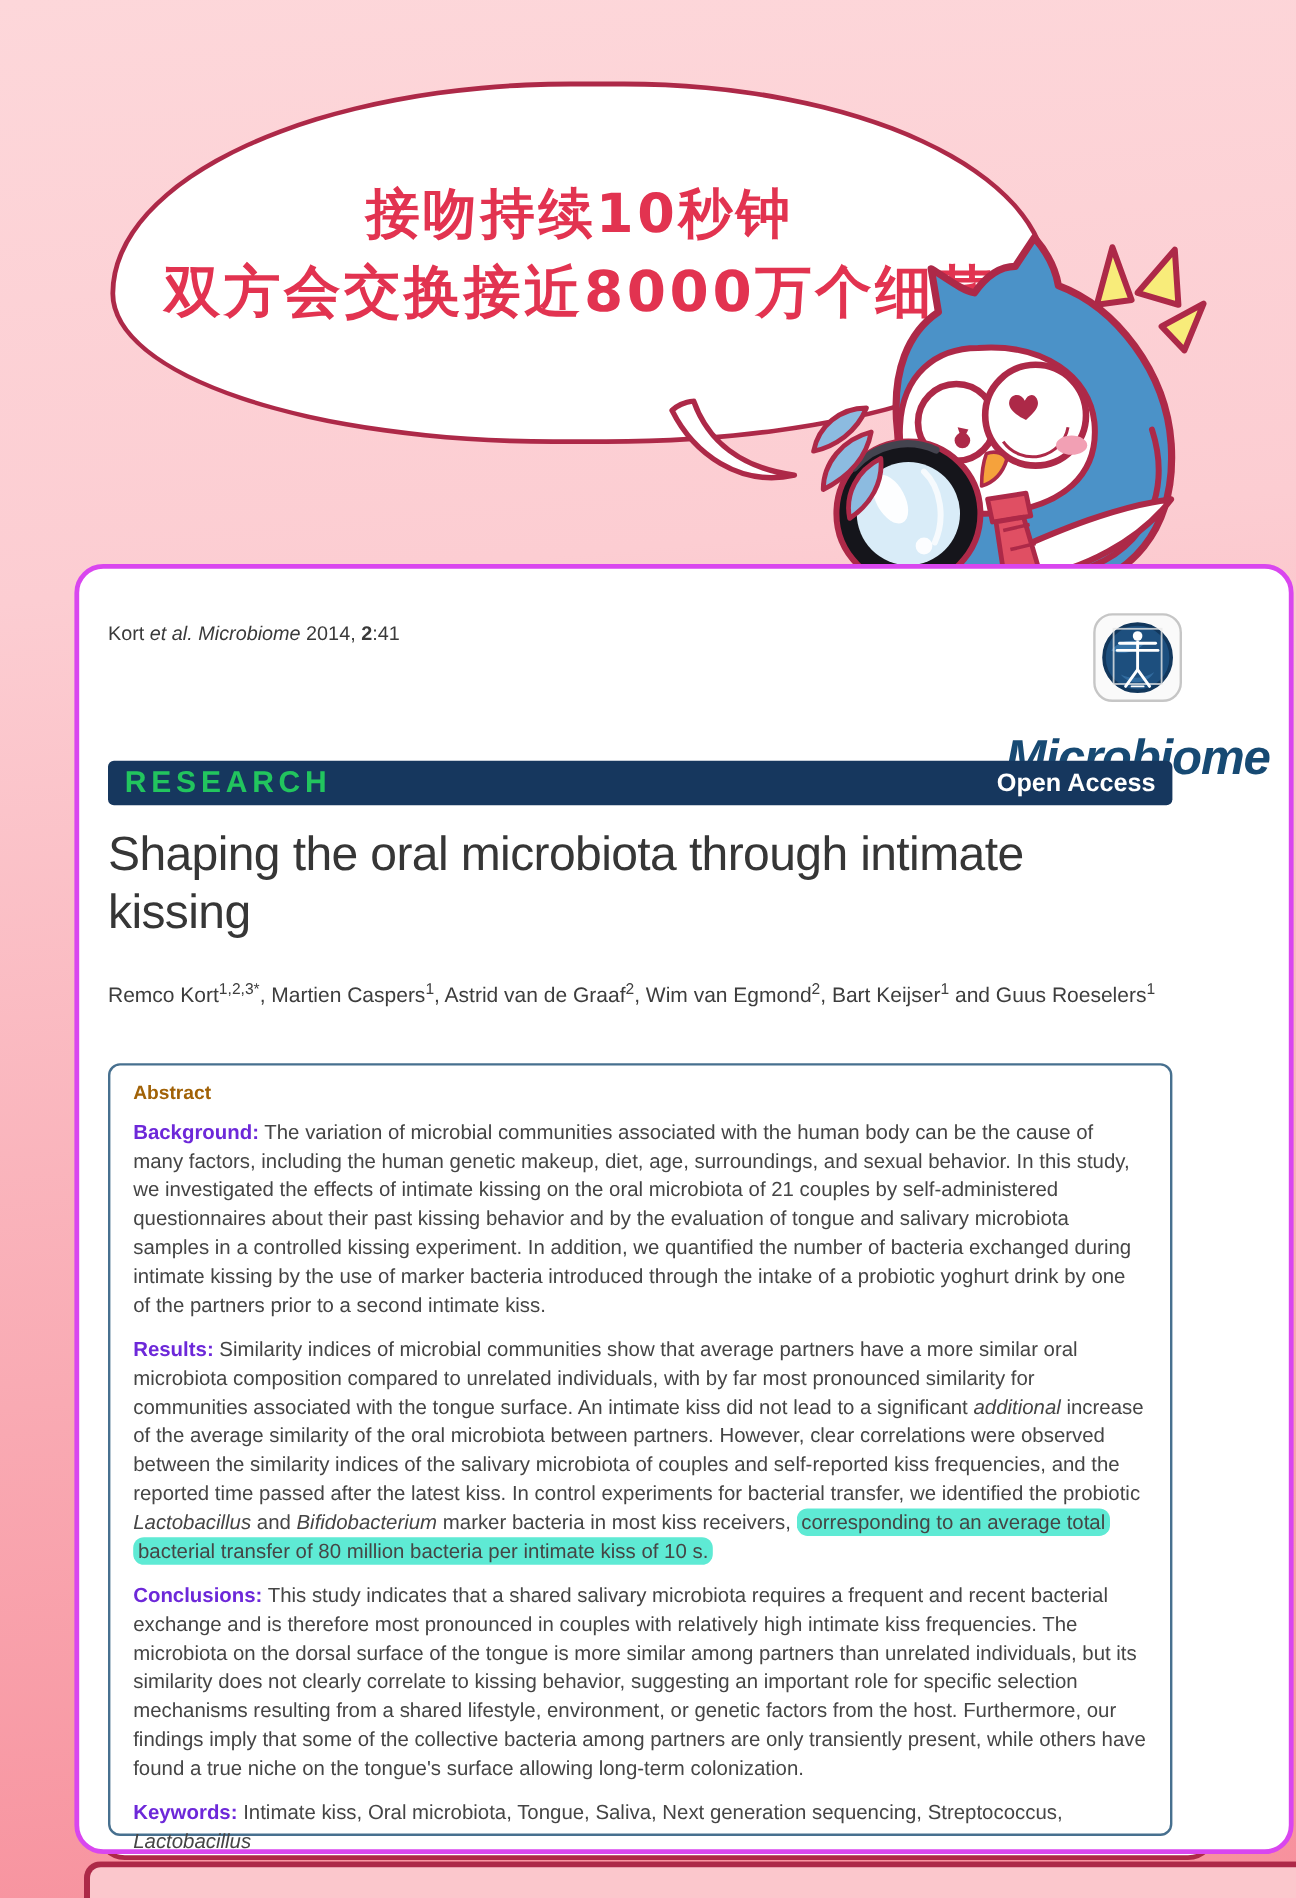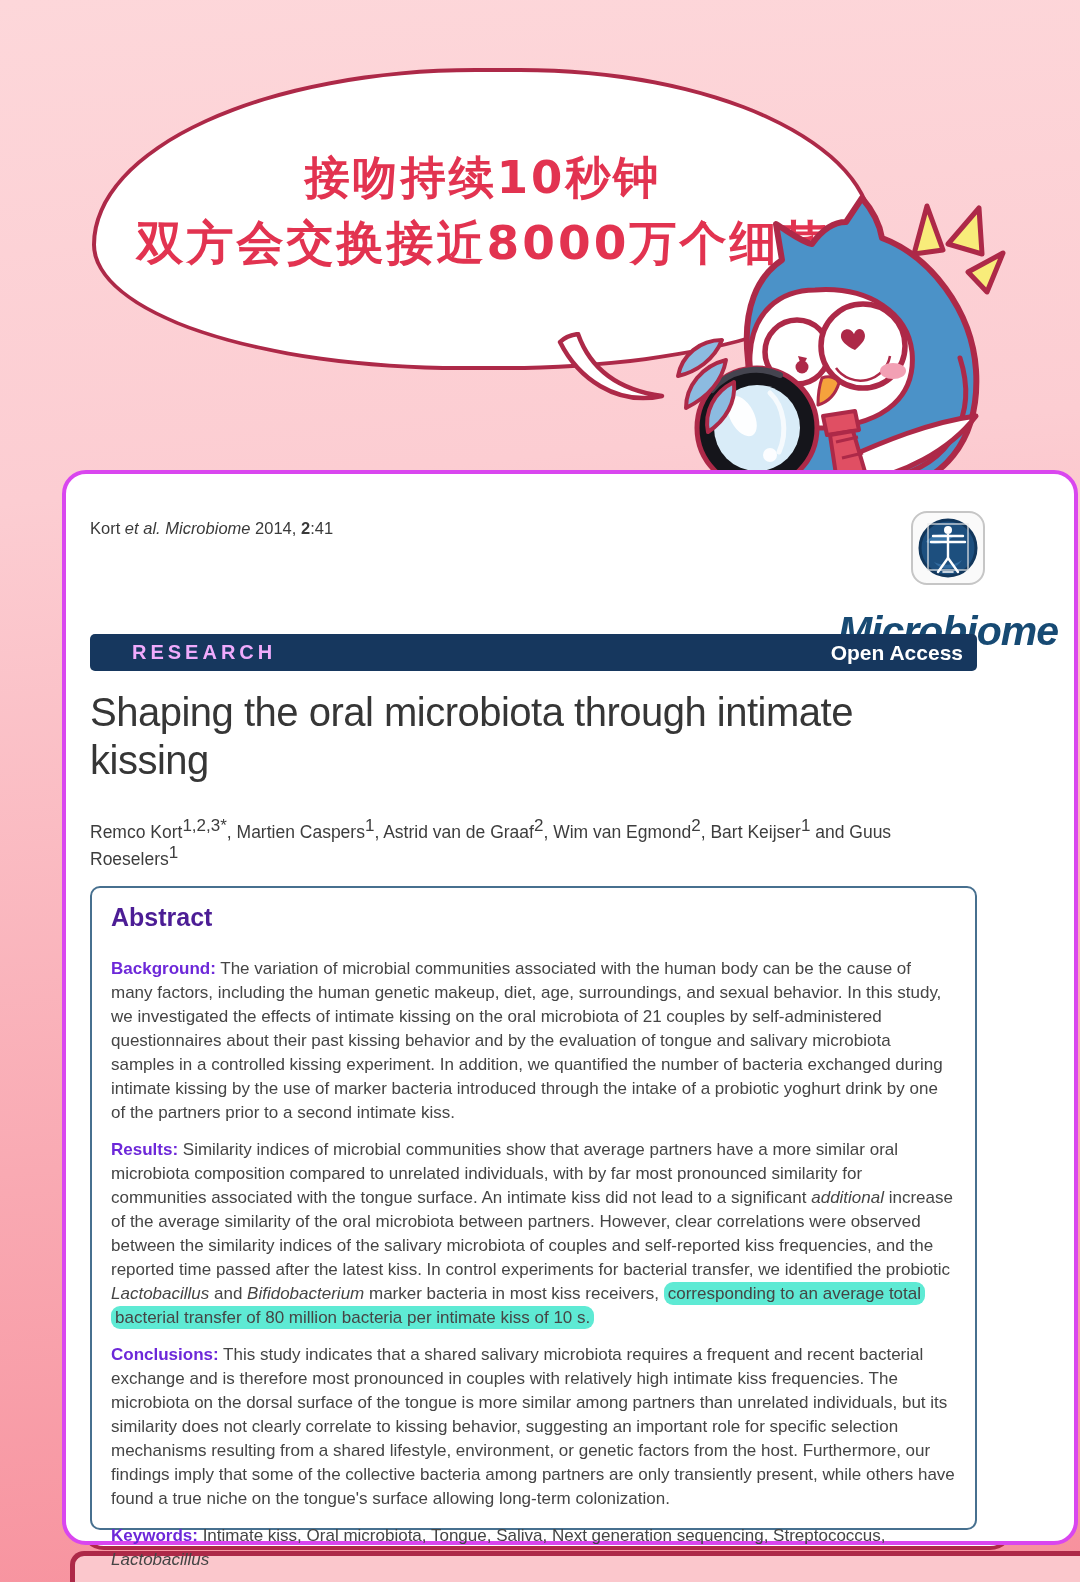--- a/index.html
+++ b/index.html
@@ -47,35 +47,35 @@
   .citation .it { font-style:italic; }
   .citation .bd { font-weight:bold; }
   .logo { position:absolute; right:16px; top:36px; display:flex; align-items:center; gap:22px;flex-direction:column; }
   .logo-wordmark { font-size:41px; font-weight:bold; font-style:italic; color:#174a73; letter-spacing:-1px; }
 
   .banner {
     position:absolute; left:24px; top:160px; width:887px; height:37px;
     background:#16375e; border-radius:5px; display:flex; align-items:center;
     justify-content:space-between; padding:0 14px;
   }
-  .banner-left { color:#f0abfc; font-weight:bold; font-size:20px; letter-spacing:4px;margin-left:28px; }
+  .banner-left { color:#22c55e; font-weight:bold; font-size:25px; letter-spacing:4px; }
   .banner-right { color:#fff; font-weight:bold; font-size:21px; }
 
   .page-title {
     position:absolute; left:24px; top:214px; width:880px;
     font-size:40px; font-weight:400; color:#363636; letter-spacing:-0.5px; line-height:1.2;
   }
   .authors { position:absolute; left:24px; top:342px; width:890px; font-size:17.5px; color:#3d3d3d; }
-  .authors sup { font-size:17px; }
+  .authors sup { font-size:13px; }
 
   .abstract-box {
     position:absolute; left:24px; top:412px; width:887px; height:644px;
     border:2px solid #47708f; border-radius:10px; padding:15px 19px;
   }
-  .abs-heading { font-size:25px; font-weight:bold; color:#4c1d95; margin-bottom:25px; }
+  .abs-heading { font-size:16px; font-weight:bold; color:#a16207; margin-bottom:11px; }
   .abs-para { font-size:17px; line-height:24px; color:#454545; margin-bottom:13px; }
   .abs-para .lbl { font-weight:bold; color:#6d28d9; }
   .abs-para .it { font-style:italic; }
   .hl {
     background:#5eead4; border-radius:9px; padding:2px 4px;
     -webkit-box-decoration-break:clone; box-decoration-break:clone;
   }
   .keywords { margin-bottom:15px; }
 </style>
 </head>

